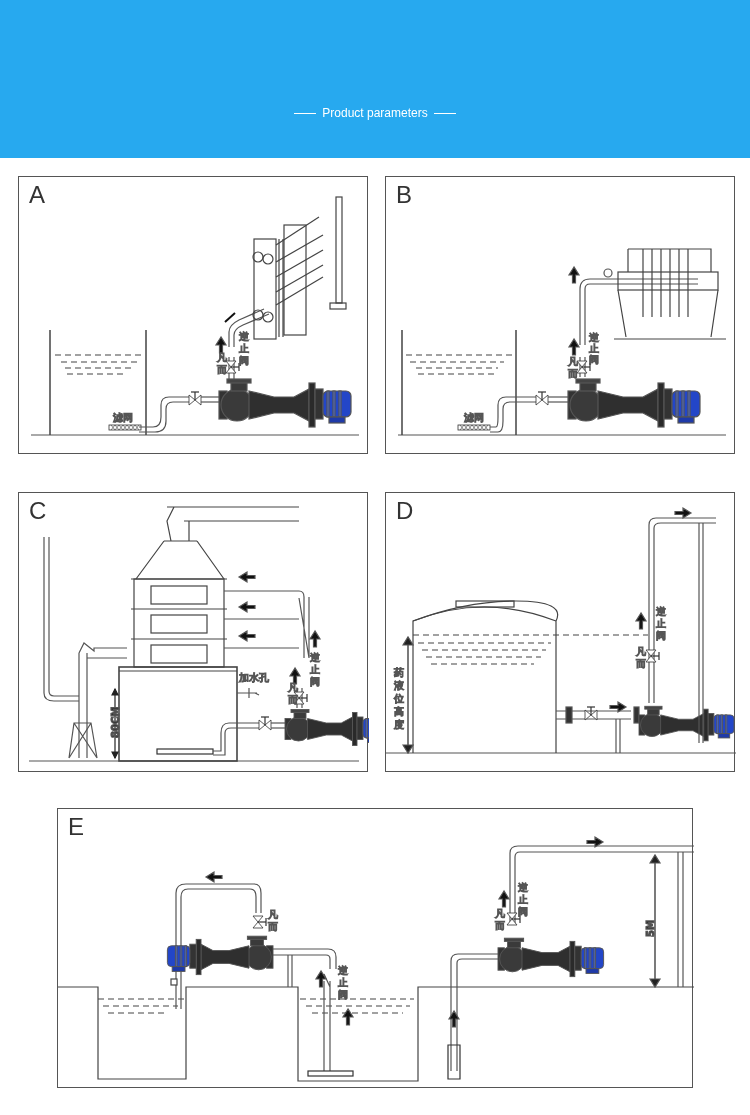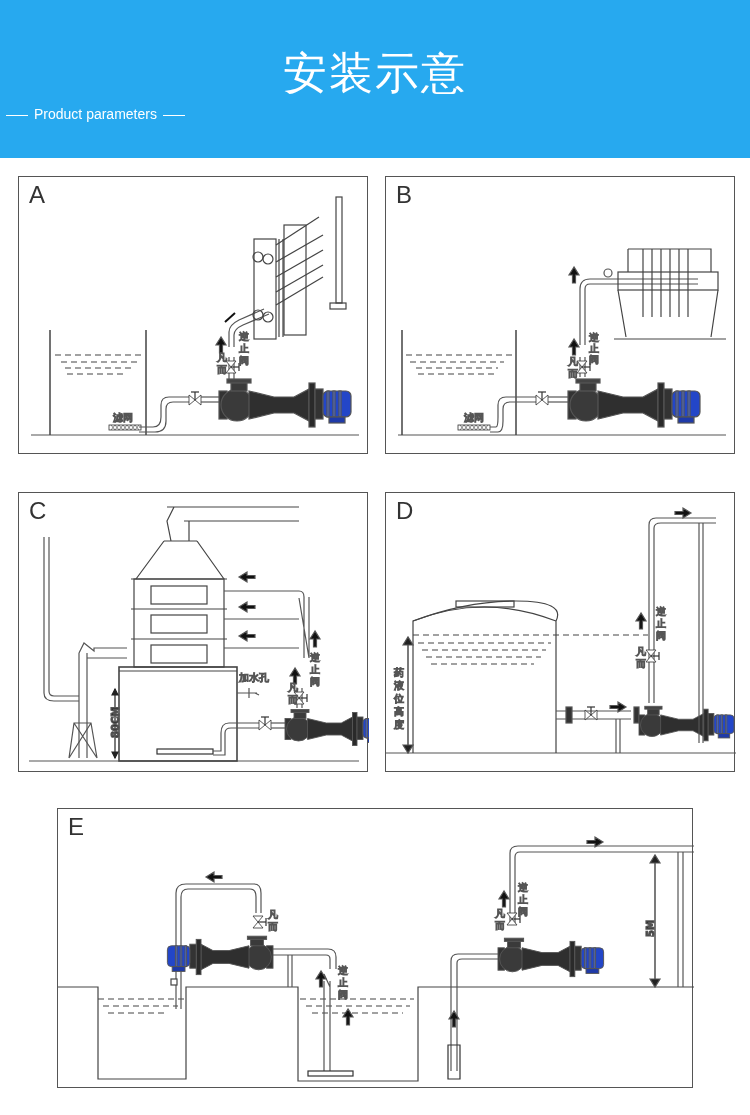--- a/index.html
+++ b/index.html
@@ -1,30 +1,29 @@
 <!DOCTYPE html>
 <html><head>
 <meta charset="utf-8">
 <style>
   html,body{margin:0;padding:0;background:#fff;}
   body{width:750px;height:1115px;position:relative;overflow:hidden;font-family:"DejaVu Sans",sans-serif;}
   .header{position:absolute;left:0;top:0;width:750px;height:158px;background:#27a9ef;}
   .title{position:absolute;left:0;top:44px;width:750px;text-align:center;color:#fff;font-size:44px;letter-spacing:2px;font-weight:300;}
-  .subtitle{position:absolute;left:0;top:106px;width:750px;text-align:left;color:#fff;font-size:14px;font-family:"Liberation Sans",sans-serif;}
+  .subtitle{position:absolute;left:0;top:106px;width:750px;text-align:center;color:#fff;font-size:12px;font-family:"Liberation Sans",sans-serif;}
   .subtitle .ln{display:inline-block;width:22px;height:1px;background:#fff;vertical-align:middle;margin:0 6px;}
   .panel{position:absolute;border:1.5px solid #555;background:#fff;box-sizing:border-box;}
   .panel svg{position:absolute;left:0;top:0;}
   .plabel{position:absolute;left:10px;top:4px;font-size:24px;color:#333;font-family:"Liberation Sans",sans-serif;font-weight:300;}
   .t{font-family:"DejaVu Sans",sans-serif;font-size:10px;fill:#333;}
 </style>
 </head>
 <body>
 
 <div class="header">
-  <div class="title">安装示意</div>
   <div class="subtitle"><span class="ln"></span><span>Product parameters</span><span class="ln"></span></div>
 </div>
 
 <svg width="0" height="0" style="position:absolute">
   <defs>
     <g id="pump">
       <rect x="0" y="-14" width="8" height="28" fill="#333"></rect>
       <circle cx="18" cy="0" r="16" fill="#3a3a3a"></circle>
       <rect x="12" y="-24" width="16" height="10" fill="#3a3a3a"></rect>
       <rect x="8" y="-26" width="24" height="4" fill="#444"></rect>

